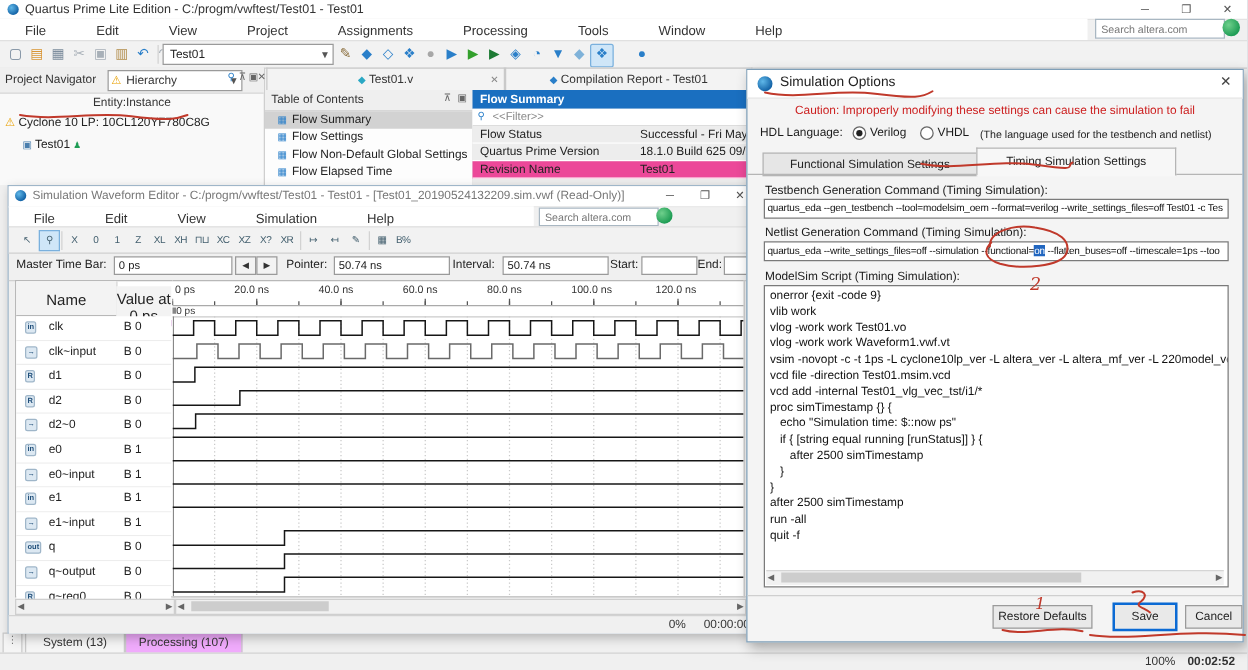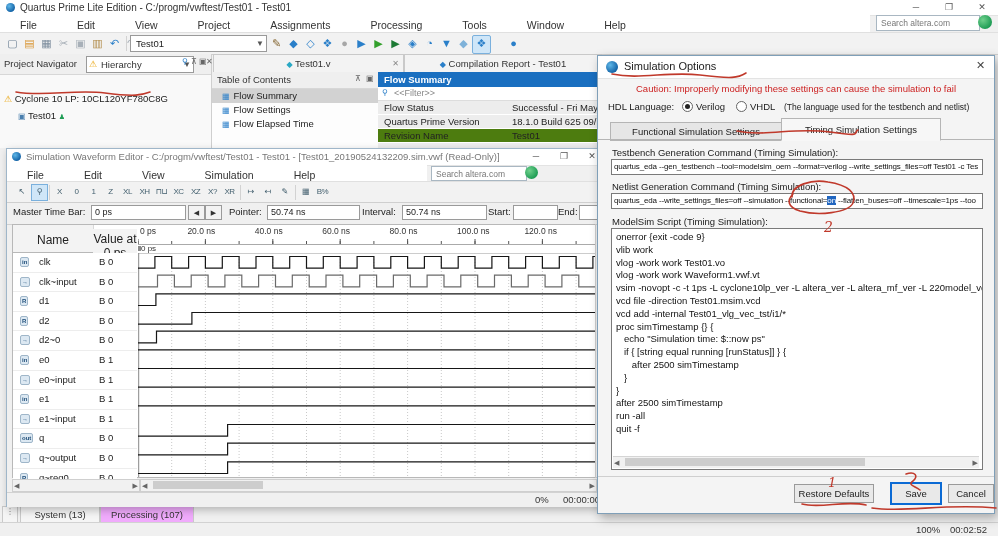--- a/index.html
+++ b/index.html
@@ -99,20 +99,21 @@
       <div class="abs combo" style="left:86px;top:2px;width:92px;height:15px;padding-left:14px;">
         <span class="abs" style="left:2px;top:0;color:#e8a000;font-size:9px;">⚠</span>
         <span>Hierarchy</span>
         <span class="arr">▼</span>
       </div>
       <span class="abs" style="left:182px;top:3px;font-size:8px;color:#2a7fc9;">⚲</span>
       <span class="abs" style="left:191px;top:3px;font-size:8px;color:#666;">⊼</span>
       <span class="abs" style="left:199px;top:3px;font-size:8px;color:#666;">▣</span>
       <span class="abs" style="left:206px;top:3px;font-size:8px;color:#666;">✕</span>
     </div>
+    <div class="abs" style="left:0;top:23px;width:211px;text-align:center;font-size:9.5px;color:#333;">Entity:Instance</div>
     <div class="abs treerow" style="left:4px;top:39px;">
       <span style="color:#e8a000;font-size:9px;">⚠</span>
       <span>Cyclone 10 LP: 10CL120YF780C8G</span>
     </div>
     <div class="abs treerow" style="left:18px;top:56px;">
       <span style="color:#4a7fae;font-size:8px;">▣</span>
       <span>Test01</span>
       <span style="color:#1f9d55;font-size:7px;">♟</span>
     </div>
   </div>
@@ -129,52 +130,53 @@
 
   <div class="abs pn" style="left:212px;top:72px;width:166px;height:76px;background:#fdfdfd;">
     <div class="abs panelhead" style="left:0;top:0;width:166px;height:16px;">
       <span class="abs" style="left:5px;top:2px;">Table of Contents</span>
       <span class="abs" style="left:143px;top:2px;font-size:8px;color:#666;">⊼</span>
       <span class="abs" style="left:154px;top:2px;font-size:8px;color:#666;">▣</span>
     </div>
     <div id="toc-items" class="abs" style="left:0;top:17px;width:166px;">
         <div class="tocitem" style="background: rgb(210, 210, 210);"><span class="tocicon">▦</span><span>Flow Summary</span></div>
         <div class="tocitem"><span class="tocicon">▦</span><span>Flow Settings</span></div>
+        <div class="tocitem"><span class="tocicon">▦</span><span>Flow Non-Default Global Settings</span></div>
         <div class="tocitem"><span class="tocicon">▦</span><span>Flow Elapsed Time</span></div>
       </div>
   </div>
 
   <div class="abs" style="left:378px;top:72px;width:222px;height:76px;background:#ededed;">
     <div class="abs bluehead" style="left:0;top:0;width:216px;height:15px;">Flow Summary</div>
     <div class="abs" style="left:0;top:15px;width:222px;height:13px;background:#fff;border-bottom:1px solid #ddd;">
       <span style="position:absolute;left:4px;top:1px;font-size:8px;color:#2a7fc9;">⚲</span>
       <span style="position:absolute;left:16px;top:1px;font-size:9px;color:#888;">&lt;&lt;Filter&gt;&gt;</span>
     </div>
     <div id="report-rows" class="abs" style="left:0;top:29px;width:222px;">
         <div class="reprow" style="height: 13px; line-height: 13px; background: rgb(237, 237, 237); position: relative;">
           <span style="position: absolute; left: 6px;">Flow Status</span>
           <span class="ellip" style="position: absolute; left: 134px; right: 0px;">Successful - Fri May 24</span>
         </div>
         <div class="reprow" style="height: 13px; line-height: 13px; background: rgb(237, 237, 237); position: relative;">
           <span style="position: absolute; left: 6px;">Quartus Prime Version</span>
           <span class="ellip" style="position: absolute; left: 134px; right: 0px;">18.1.0 Build 625 09/12/</span>
         </div>
-        <div class="reprow" style="height: 13px; line-height: 13px; background: #4d7c0f; position: relative;">
+        <div class="reprow" style="height: 13px; line-height: 13px; background: #ec4899; position: relative;">
           <span style="position: absolute; left: 6px;">Revision Name</span>
           <span class="ellip" style="position: absolute; left: 134px; right: 0px;">Test01</span>
         </div>
       </div>
   </div>
 
   <div class="abs" style="left:2px;top:506px;width:14px;height:16px;border:1px solid #c9c9c9;background:#f5f5f5;font-size:8px;text-align:center;color:#777;">⋮</div>
   <div class="abs msgtab" style="left:20px;top:506px;width:78px;height:16px;line-height:16px;">System (13)</div>
   <div class="abs msgtab" style="left:100px;top:506px;width:92px;height:16px;line-height:16px;background:#f0abfc;">Processing (107)</div>
   <div class="abs statusbar" style="left:0;top:522px;width:998px;height:14px;">
     <span class="abs" style="left:916px;top:1px;">100%</span>
-    <span class="abs" style="left:950px;top:1px;">00:02:52</span>
+    <span class="abs" style="left:950px;top:1px;font-weight:bold;">00:02:52</span>
   </div>
 
   <div id="wed" class="abs" style="left:6px;top:148px;width:599px;height:357px;">
     <div class="abs titlebar" style="left:0;top:0;width:599px;">
       <div class="abs globe" style="left:5px;top:3px;width:9px;height:9px;background:radial-gradient(circle at 35% 35%,#5fb7e8,#1565a8 70%);"></div>
       <div class="abs wtitle ellip" style="left:19px;top:2px;width:480px;">Simulation Waveform Editor - C:/progm/vwftest/Test01 - Test01 - [Test01_20190524132209.sim.vwf (Read-Only)]</div>
       <div class="abs winbtn" style="left:516px;top:1px;">─</div>
       <div class="abs winbtn" style="left:544px;top:1px;">❐</div>
       <div class="abs winbtn" style="left:572px;top:1px;">✕</div>
     </div>

